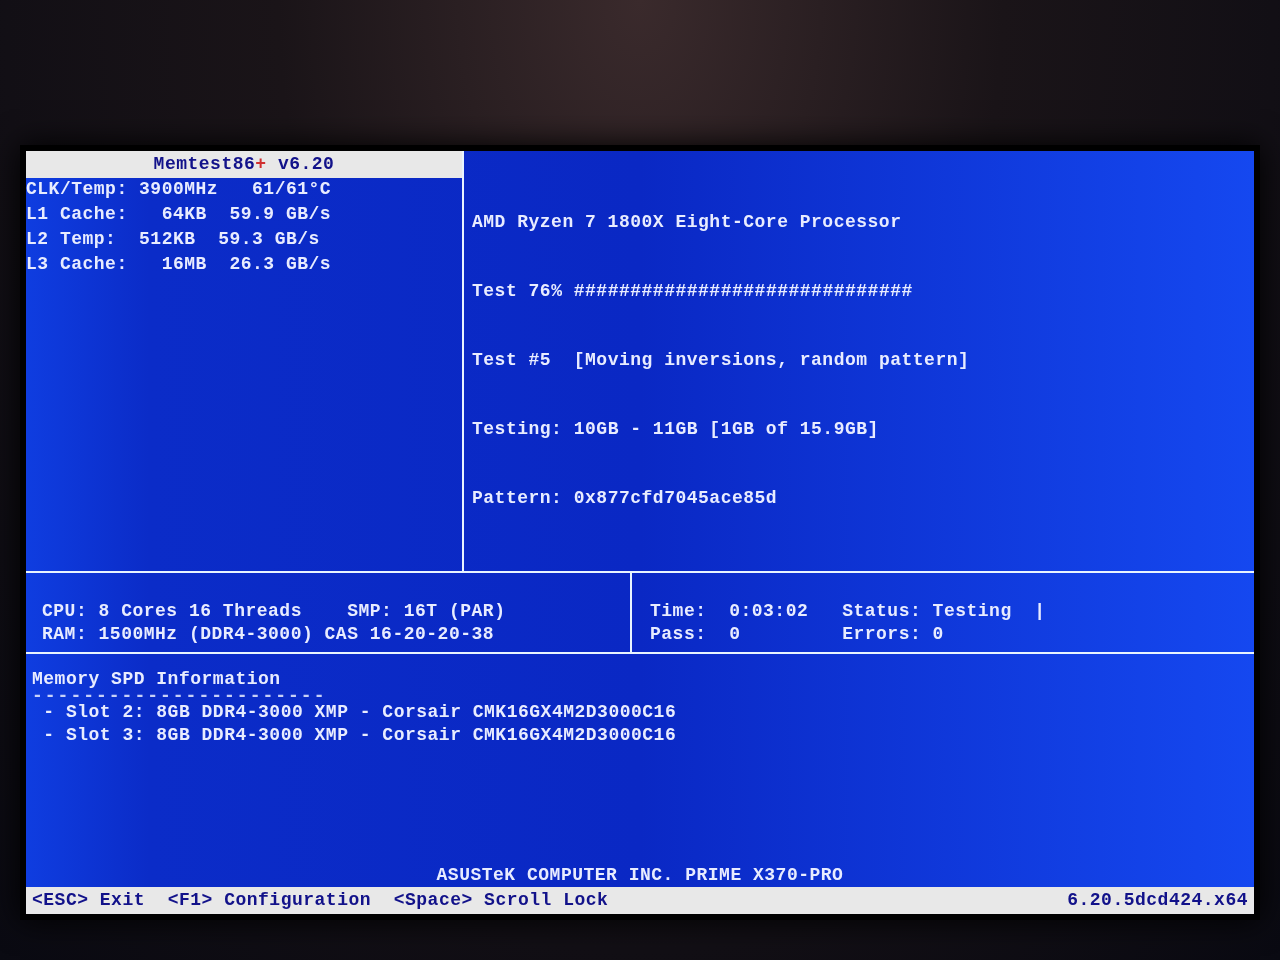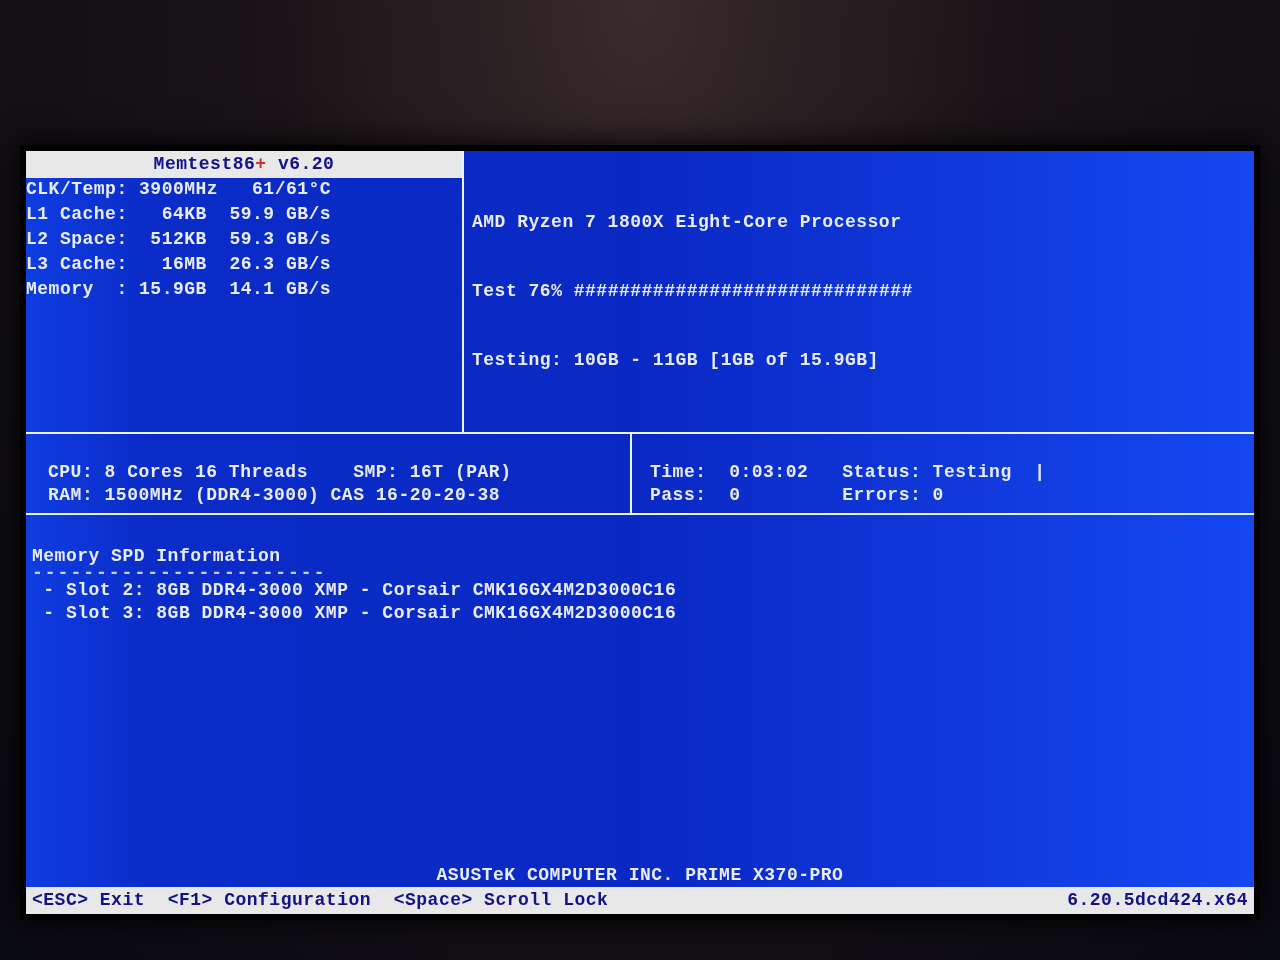--- a/index.html
+++ b/index.html
@@ -59,31 +59,31 @@
     padding: 2px 6px;
     display: flex;
     justify-content: center;
   }
   .title-bar .plus { color: var(--red); }
   .stat-block { padding: 0 6px 2px 0; }
   .rightcol { flex: 1; padding: 14px 8px; }
   .midrow {
     display: flex;
     border-bottom: 2px solid var(--cyan-fg);
-    padding: 4px 6px 6px 22px;
+    padding: 4px 6px 6px 16px;
   }
   .midleft { flex: 1; }
   .midright { border-left: 2px solid var(--cyan-fg); padding-left: 18px; width: 598px; margin: -4px 0 -6px 16px; padding-top:4px; padding-bottom:6px;}
   .body-area {
     flex: 1;
     padding: 8px 6px 0 6px;
     display: flex;
     flex-direction: column;
   }
-  .spd-title { padding-top: 6px; margin-top: 16px; }
+  .spd-title { padding-top: 6px; }
   .spd-underline { letter-spacing: 2px; opacity: 0.85; line-height: 0.6; }
   .mobo-line { text-align: center; padding-bottom: 0; }
   .footer-bar {
     background: var(--white-bg);
     color: var(--dark-text);
     padding: 2px 6px;
     display: flex;
     gap: 48px;
   }
   .footer-left { flex: 1; }
@@ -96,28 +96,29 @@
 
 <div class="bezel">
   <div class="screen">
 
     
     <div class="toprow">
       <div class="leftcol">
         <div class="title-bar"><span>Memtest86</span><span class="plus">+</span><span> v6.20</span></div>
         <div class="stat-block"><span>CLK/Temp:</span> <span>3900MHz</span>   <span>61/61°C</span></div>
         <div class="stat-block"><span>L1 Cache:</span>   <span>64KB</span>  <span>59.9 GB/s</span></div>
-        <div class="stat-block"><span>L2 Space:</span>  <span>512KB</span>  <span>59.3 GB/s</span></div>
+        <div class="stat-block"><span>L2 Temp:</span>  <span>512KB</span>  <span>59.3 GB/s</span></div>
         <div class="stat-block"><span>L3 Cache:</span>   <span>16MB</span>  <span>26.3 GB/s</span></div>
-        <div class="stat-block"><span>Memory  :</span> <span>15.9GB</span>  <span>14.1 GB/s</span></div>
       </div>
       <div class="rightcol">
         <div><span>AMD Ryzen 7 1800X Eight-Core Processor</span></div>
         <div><span>Test</span> <span>76%</span> <span>##############################</span></div>
+        <div><span>Test #5</span>  <span>[Moving inversions, random pattern]</span></div>
         <div><span>Testing:</span> <span>10GB - 11GB [1GB of 15.9GB]</span></div>
+        <div><span>Pattern:</span> <span>0x877cfd7045ace85d</span></div>
       </div>
     </div>
 
     
     <div class="midrow">
       <div class="midleft">
 <span>CPU:</span> <span>8 Cores 16 Threads</span>    <span>SMP:</span> <span>16T (PAR)</span>
 <span>RAM:</span> <span>1500MHz (DDR4-3000) CAS 16-20-20-38</span></div>
       <div class="midright">
 <span>Time:</span>  <span>0:03:02</span>   <span>Status:</span> <span>Testing</span>  <span class="spinner">|</span>

